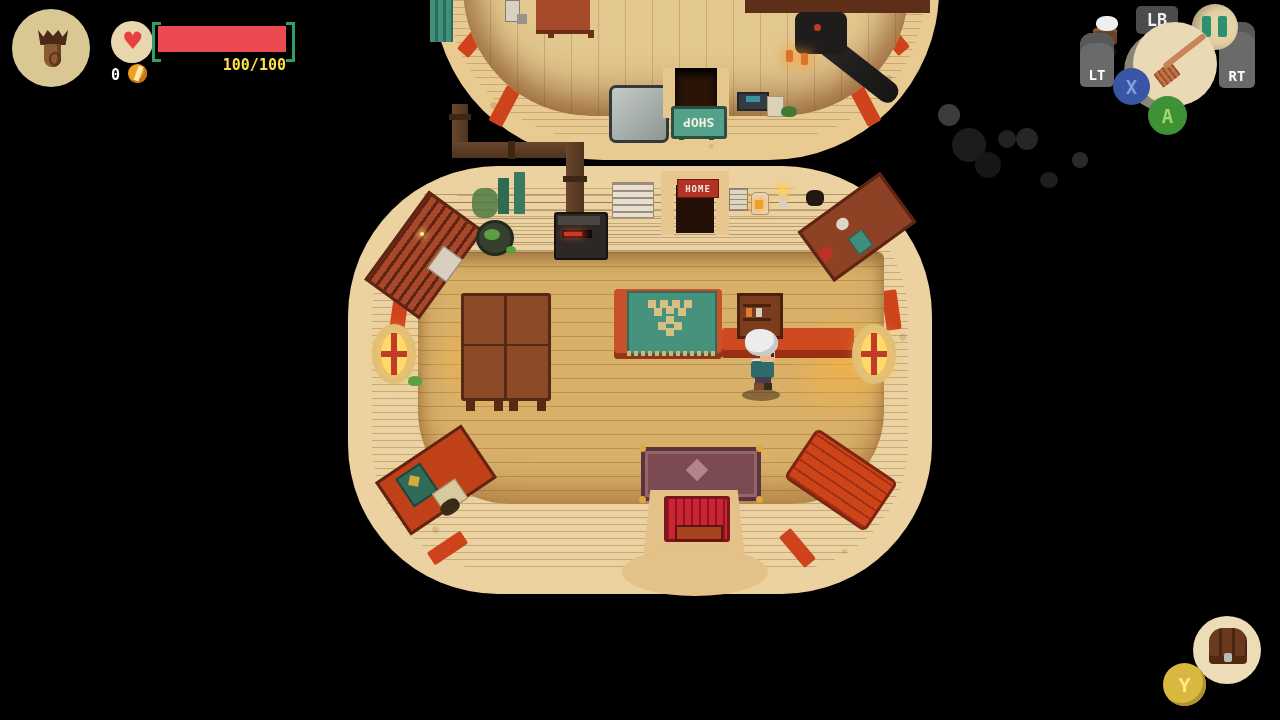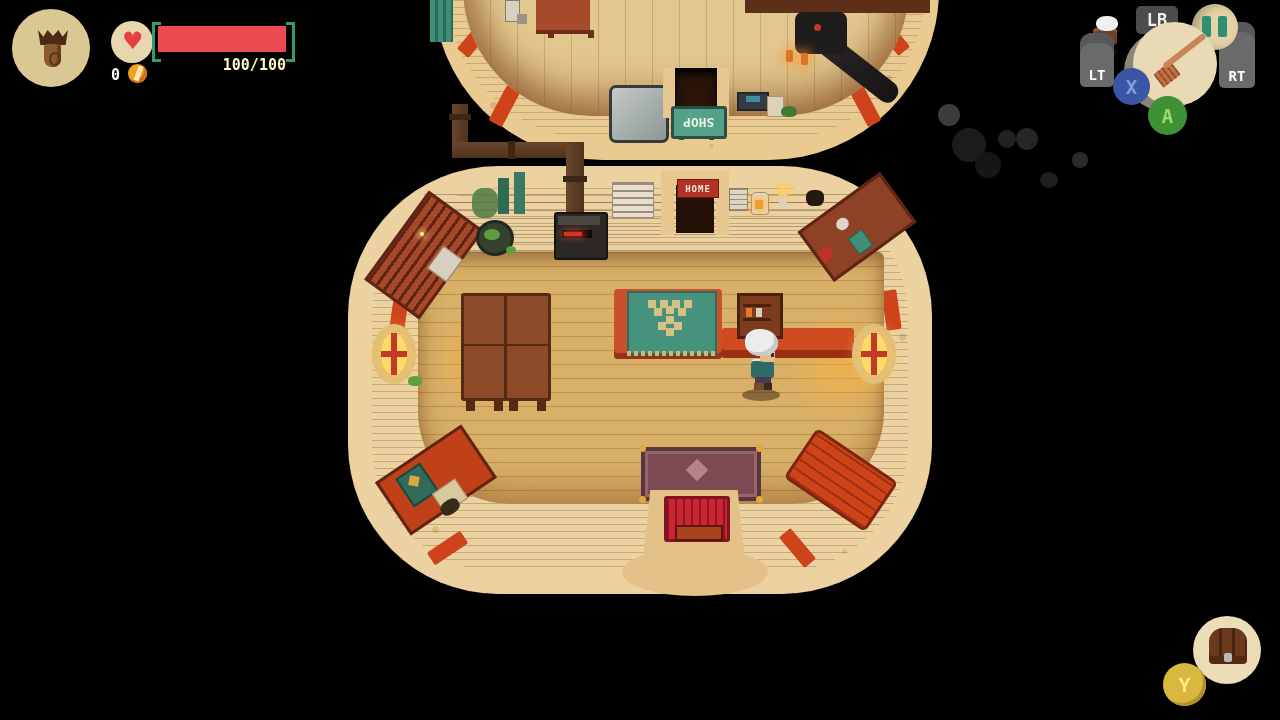--- a/index.html
+++ b/index.html
@@ -144,21 +144,21 @@
   
   .hud-portrait{left:12px;top:9px;width:78px;height:78px;border-radius:50%;background:#d9c794;}
   .glove-top{left:38px;top:30px;width:30px;height:15px;background:#4c2a16;clip-path:polygon(0 0,18% 45%,32% 0,50% 40%,68% 0,82% 45%,100% 0,92% 100%,8% 100%);}
   .glove-stem{left:44px;top:44px;width:17px;height:23px;background:#8a5a30;border-radius:3px 3px 8px 8px;box-shadow:inset -4px 0 0 #6b421f;}
   .glove-loop{left:49px;top:52px;width:8px;height:10px;border:2px solid #5a3518;border-radius:50%;background:transparent;}
   .hud-heart-circle{left:111px;top:21px;width:42px;height:42px;border-radius:50%;background:#e8d7ae;}
   .heart{left:122px;top:32px;width:20px;height:18px;color:#e84040;font-size:24px;line-height:18px;font-family:"DejaVu Sans",sans-serif;}
   .hp-bracket{width:6px;height:34px;border:3px solid #2f9e68;border-right:none;top:22px;}
   .hp-bracket.right{border:3px solid #2f9e68;border-left:none;}
   .hp-bar{left:158px;top:26px;width:128px;height:26px;background:#ea4a50;}
-  .hp-text{left:166px;top:56px;width:120px;text-align:right;color:#fef9c3;font-weight:bold;font-size:15px;text-shadow:1px 1px 0 #000;}
+  .hp-text{left:166px;top:56px;width:120px;text-align:right;color:#fde047;font-weight:bold;font-size:15px;text-shadow:1px 1px 0 #000;}
   .coin-count{left:96px;top:66px;width:24px;text-align:right;color:#fff;font-weight:bold;font-size:15px;text-shadow:1px 1px 0 #000;}
   .coin{left:128px;top:64px;width:19px;height:19px;border-radius:50%;background:#f0a020;box-shadow:inset -3px -3px 0 #c77714;}
   .coin i{position:absolute;left:8px;top:2px;width:5px;height:15px;background:#ffe9b0;transform:rotate(20deg);}
 
   .badge-lb{left:1136px;top:6px;width:42px;height:28px;background:#4c4c4c;border-radius:5px;
     display:flex;align-items:center;justify-content:center;color:#efefef;font-weight:bold;font-size:17px;}
   .item-circle{left:1192px;top:4px;width:46px;height:46px;border-radius:50%;background:#e5d4a8;box-shadow:inset 6px 0 10px rgba(120,105,70,.5);}
   .item-bar{top:12px;width:9px;height:21px;background:#2f8f72;border-radius:2px;}
   .trigger{background:#6a6a6a;border-radius:12px 12px 5px 5px;color:#fff;font-weight:bold;font-size:14px;
     display:flex;align-items:flex-end;justify-content:center;padding-bottom:4px;box-shadow:inset 0 10px 0 #585858;}

